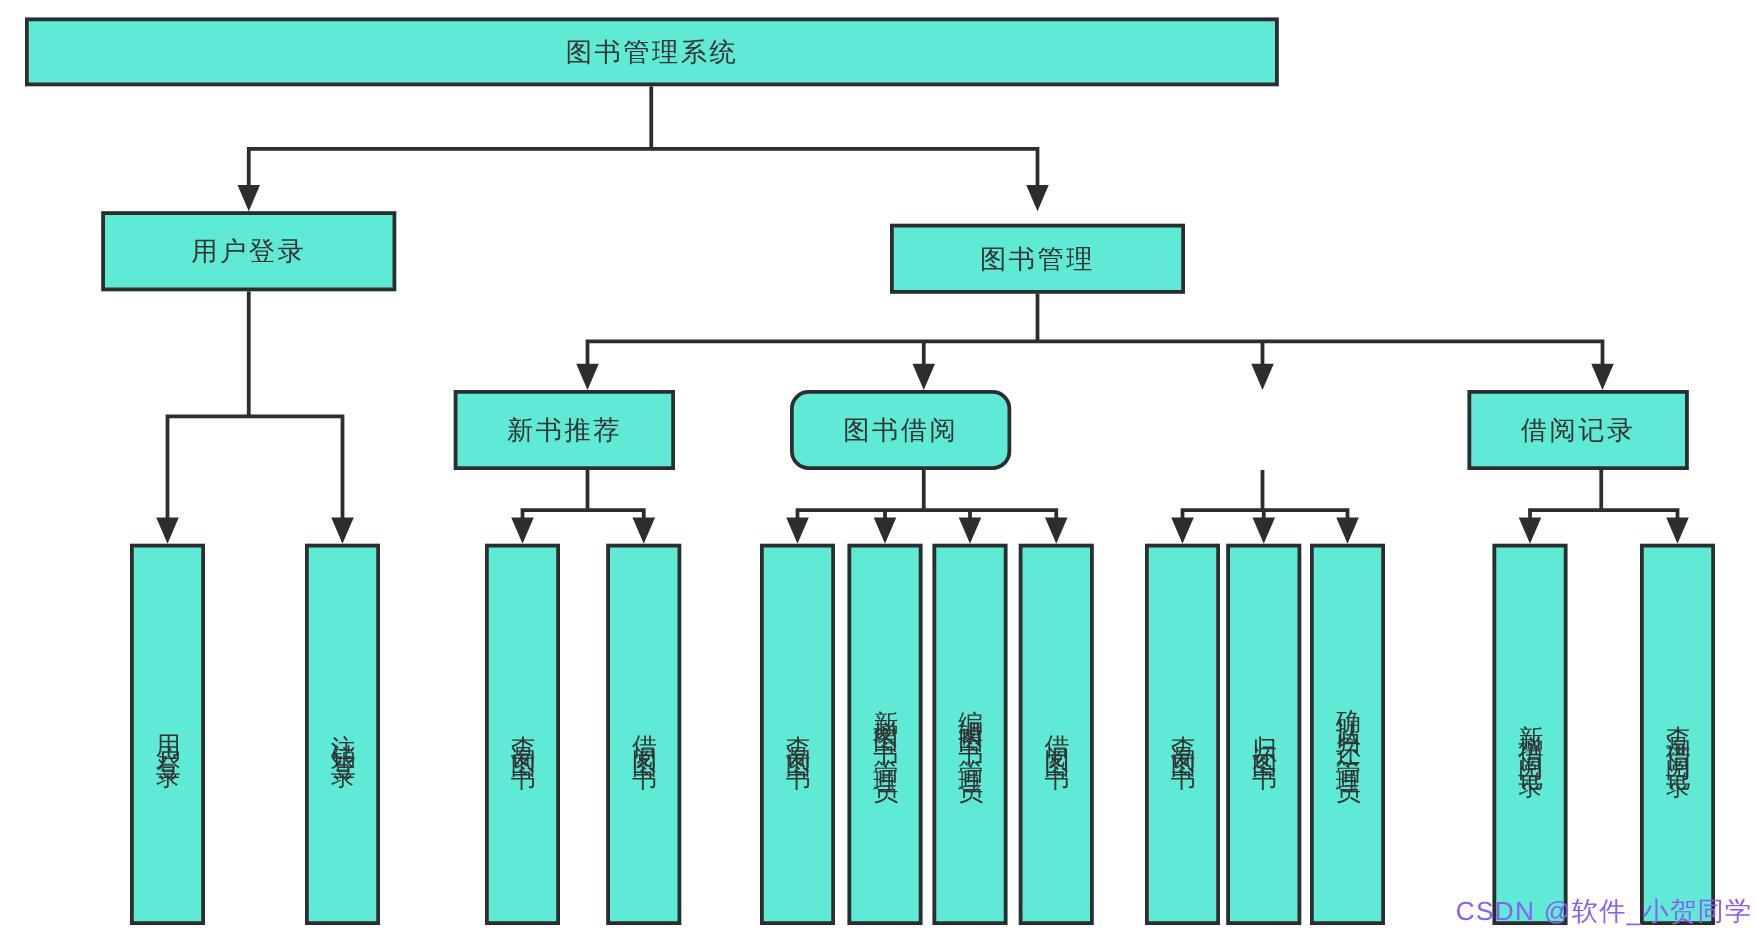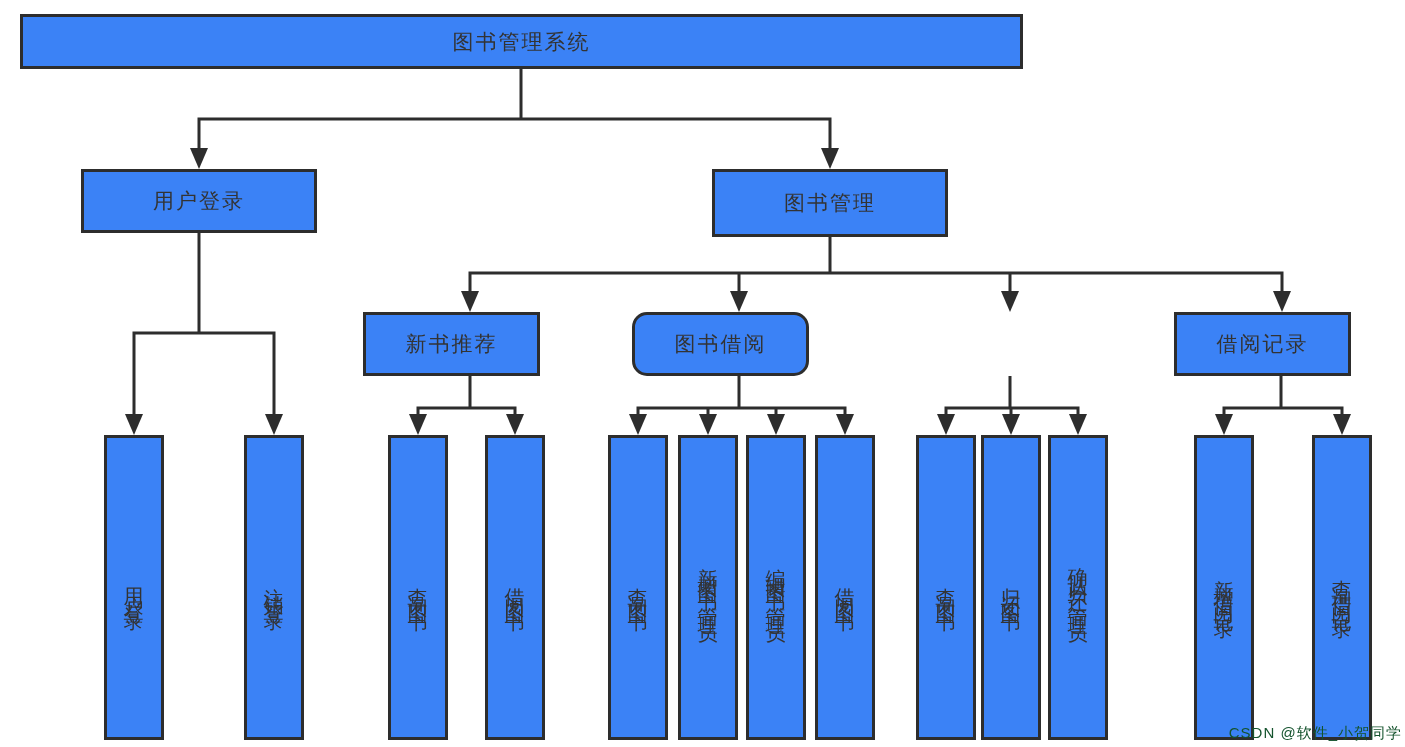--- a/index.html
+++ b/index.html
@@ -19,34 +19,34 @@
     position: absolute;
     left: 0;
     top: 0;
     width: 1405px;
     height: 747px;
   }
   .node {
     position: absolute;
     box-sizing: border-box;
     border: 3px solid #2d2d2d;
-    background: #3b82f6;
+    background: #5eead4;
     display: flex;
     align-items: center;
     justify-content: center;
     color: #333333;
   }
   .hlabel {
     font-size: 21px;
     letter-spacing: 2px;
     white-space: nowrap;
   }
   .node.root  { left: 20px;  top: 14px;  width: 1003px; height: 55px; }
   .node.lv2a  { left: 81px;  top: 169px; width: 236px;  height: 64px; }
-  .node.lv2b  { left: 712px; top: 169px; width: 236px;  height: 68px; }
+  .node.lv2b  { left: 712px; top: 179px; width: 236px;  height: 56px; }
   .node.lv3   { top: 312px;  width: 177px; height: 64px; }
   .node.lv3-0 { left: 363px; }
   .node.lv3-1 { left: 632px; border-radius: 15px; }
   .node.lv3-2 { left: 903px; }
   .node.lv3-3 { left: 1174px; }
   .node.leaf  { top: 435px; width: 60px; height: 305px; }
   .vtext {
     writing-mode: vertical-lr;
     text-orientation: mixed;
     font-size: 20px;
@@ -58,23 +58,23 @@
   .leaf-g2a { left: 388px; }  .leaf-g2b { left: 485px; }
   .leaf-g3a { left: 608px; }  .leaf-g3b { left: 678px; }
   .leaf-g3c { left: 746px; }  .leaf-g3d { left: 815px; }
   .leaf-g4a { left: 916px; }  .leaf-g4b { left: 981px; }
   .leaf-g4c { left: 1048px; }
   .leaf-g5a { left: 1194px; } .leaf-g5b { left: 1312px; }
   #watermark {
     position: absolute;
     right: 3px;
     bottom: 4px;
-    font-size: 15px;
+    font-size: 21px;
     letter-spacing: 1px;
-    color: #14532d;
+    color: #8b5cf6;
     z-index: 20;
     white-space: nowrap;
   }
 </style>
 </head>
 <body>
 
 <div id="canvas">
 
   <svg id="connector-layer" viewBox="0 0 1405 747" xmlns="http://www.w3.org/2000/svg">

